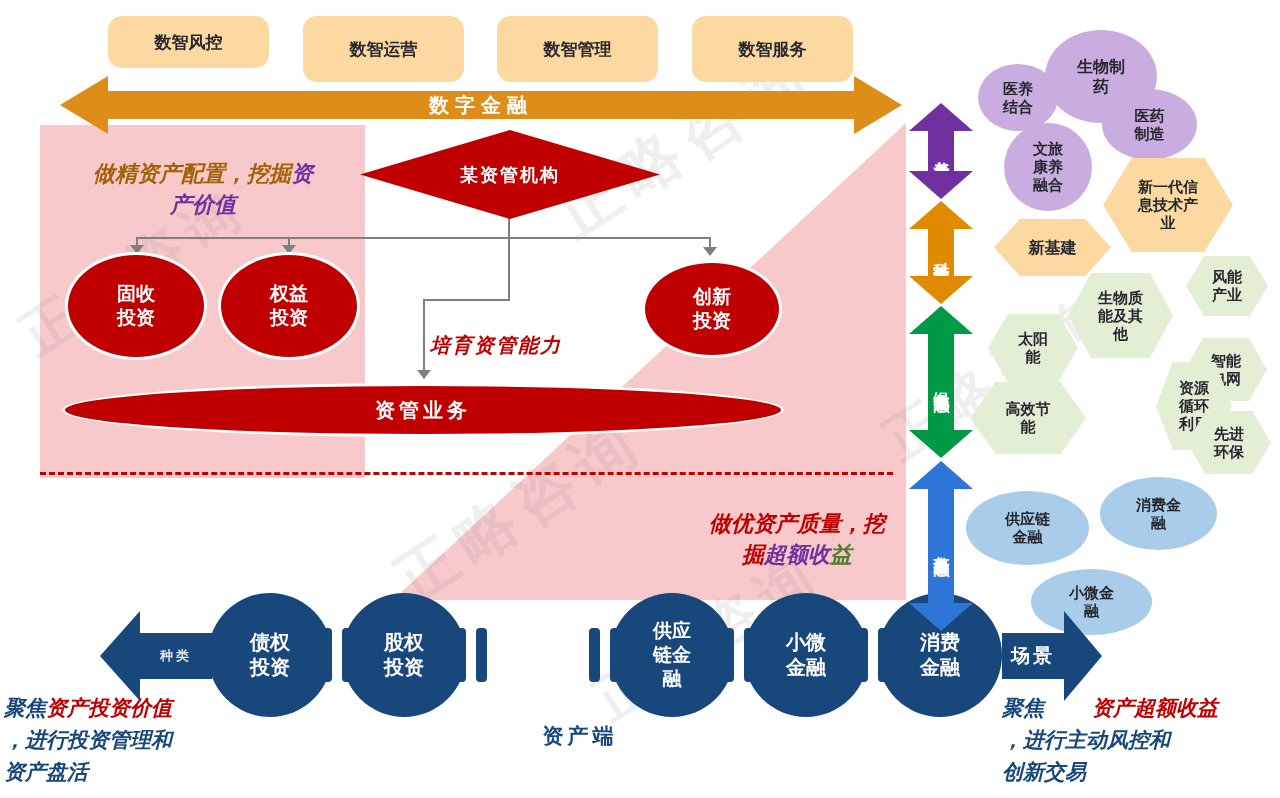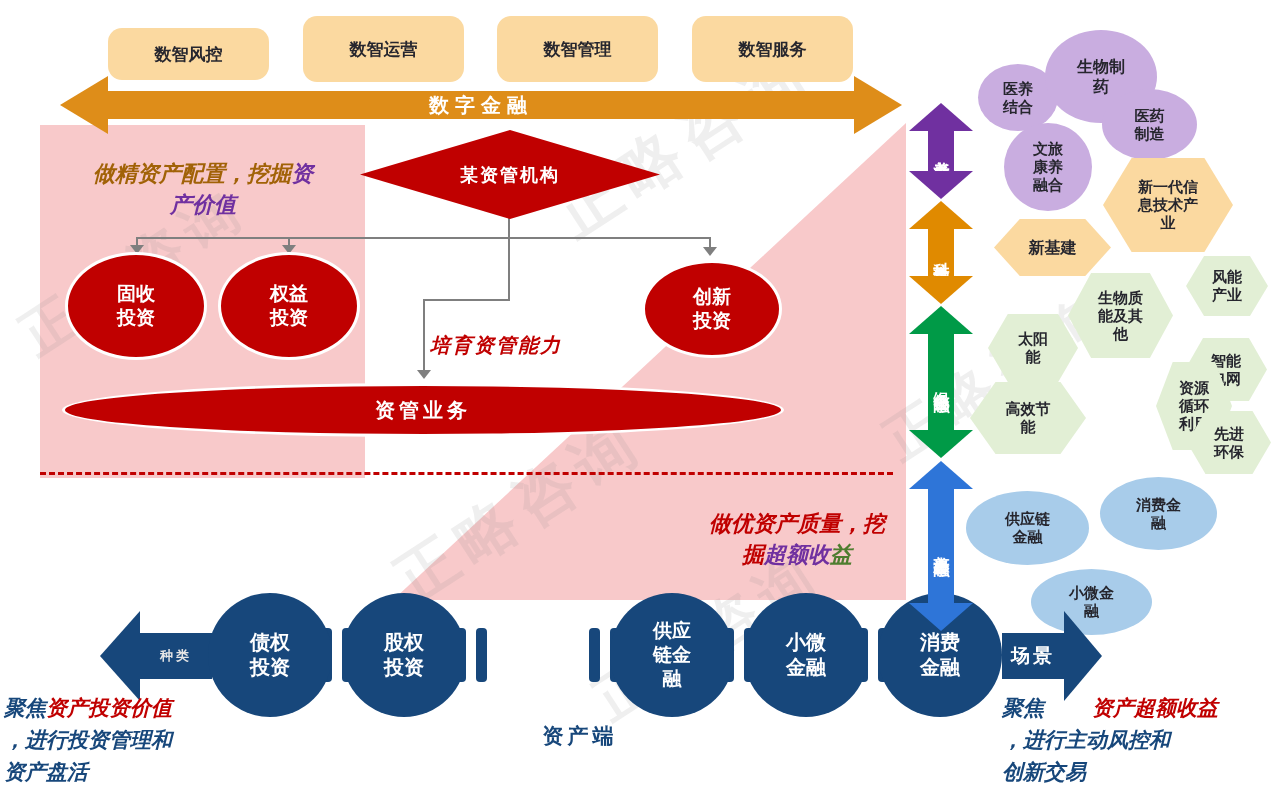--- a/index.html
+++ b/index.html
@@ -75,21 +75,21 @@
   <div class="abs pinktri" style="left:393px;top:123px;width:513px;height:477px;"></div>
 
   <div class="wm" style="left:540px;top:100px;font-size:62px;">正略咨询</div>
   <div class="wm" style="left:6px;top:235px;font-size:54px;">正略咨询</div>
   <div class="wm" style="left:380px;top:470px;font-size:60px;">正略咨询</div>
   <div class="wm" style="left:870px;top:340px;font-size:54px;">正略咨询</div>
   <div class="wm" style="left:580px;top:600px;font-size:54px;">正略咨询</div>
 
   <div class="abs dashline" style="left:40px;top:472px;width:853px;"></div>
 
-  <div class="abs topbox flexc" style="left:108px;top:16px;width:161px;height:52px;margin-top:12px;">
+  <div class="abs topbox flexc" style="left:108px;top:16px;width:161px;height:52px;">
       <span>数智风控</span>
     </div>
   <div class="abs topbox flexc" style="left:303px;top:16px;width:161px;height:66px;">
       <span>数智运营</span>
     </div>
   <div class="abs topbox flexc" style="left:497px;top:16px;width:161px;height:66px;">
       <span>数智管理</span>
     </div>
   <div class="abs topbox flexc" style="left:692px;top:16px;width:161px;height:66px;">
       <span>数智服务</span>

